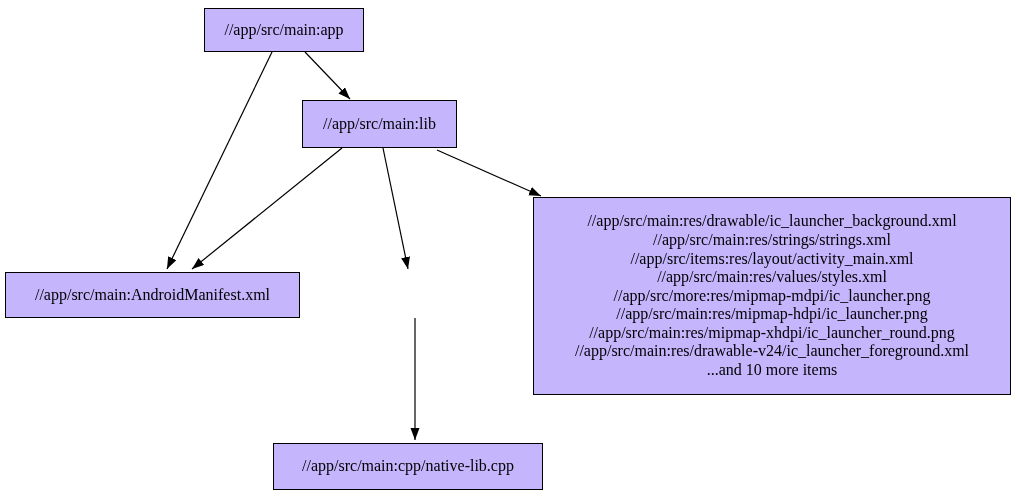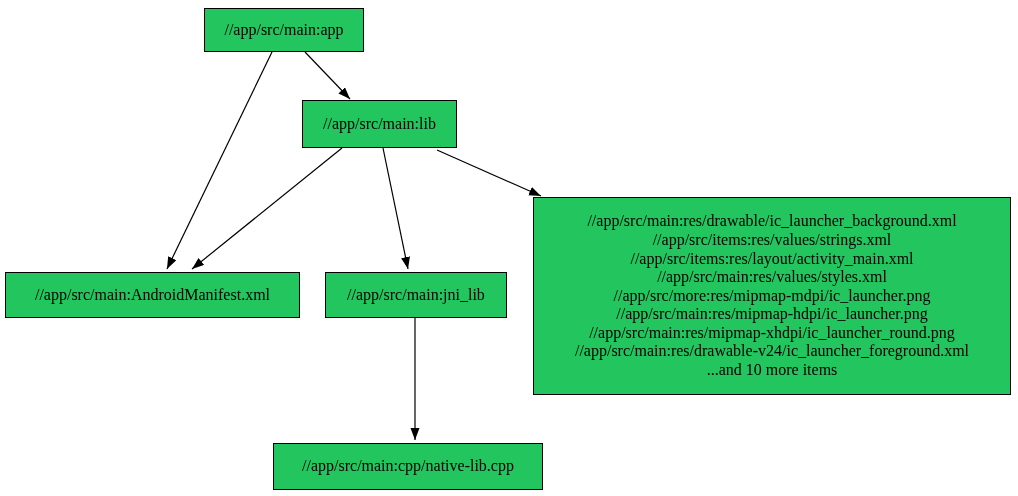--- a/index.html
+++ b/index.html
@@ -25,21 +25,21 @@
     pointer-events: none;
   }
   .edges-layer line {
     stroke: #000000;
     stroke-width: 1.2;
   }
   .node {
     position: absolute;
     box-sizing: border-box;
     border: 1px solid #000000;
-    background: #22c55e;
+    background: #c4b5fd;
     display: flex;
     align-items: center;
     justify-content: center;
     text-align: center;
     font-size: 16px;
     line-height: 1.15;
     white-space: nowrap;
   }
   .node.multiline {
     flex-direction: column;
@@ -80,27 +80,24 @@
   </div>
 
   <div class="node" id="node-manifest">
     <span>//app/src/main:AndroidManifest.xml</span>
   </div>
 
   <div class="node" id="node-lib">
     <span>//app/src/main:lib</span>
   </div>
 
-  <div class="node" id="node-jni-lib">
-    <span>//app/src/main:jni_lib</span>
-  </div>
 
   <div class="node multiline" id="node-resources">
     <span>//app/src/main:res/drawable/ic_launcher_background.xml</span>
-    <span>//app/src/items:res/values/strings.xml</span>
+    <span>//app/src/main:res/strings/strings.xml</span>
     <span>//app/src/items:res/layout/activity_main.xml</span>
     <span>//app/src/main:res/values/styles.xml</span>
     <span>//app/src/more:res/mipmap-mdpi/ic_launcher.png</span>
     <span>//app/src/main:res/mipmap-hdpi/ic_launcher.png</span>
     <span>//app/src/main:res/mipmap-xhdpi/ic_launcher_round.png</span>
     <span>//app/src/main:res/drawable-v24/ic_launcher_foreground.xml</span>
     <span>...and 10 more items</span>
   </div>
 
   <div class="node" id="node-cpp">

